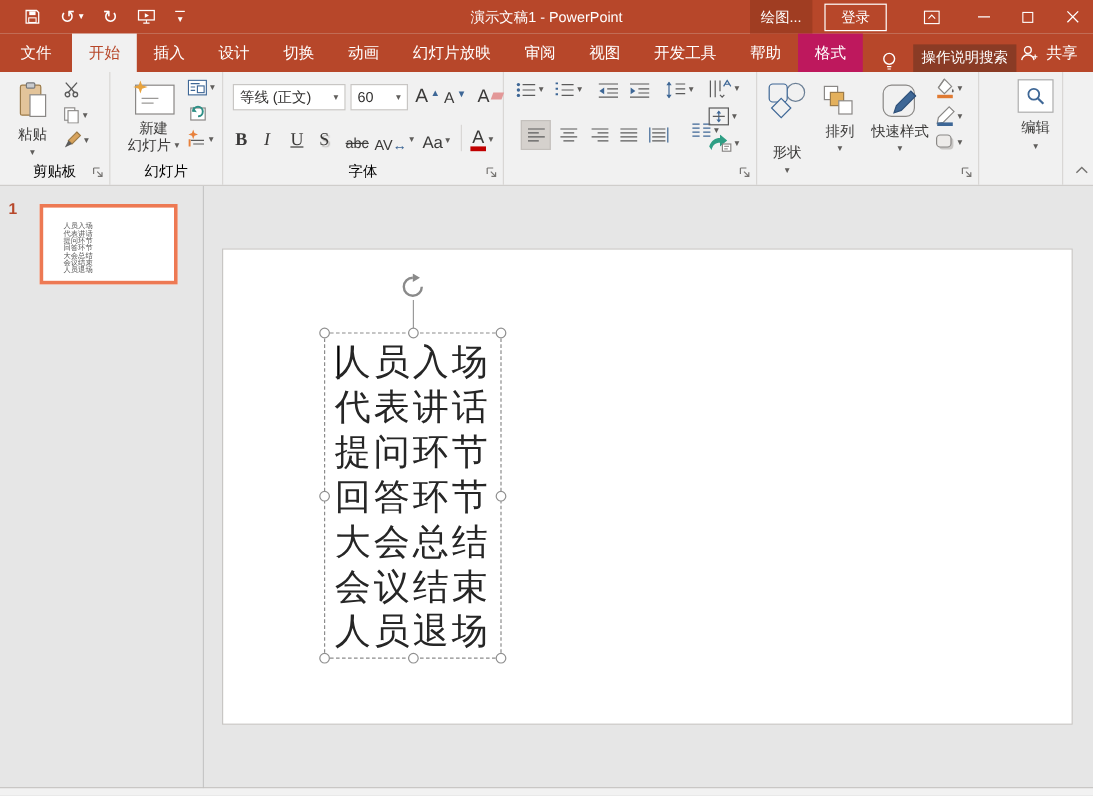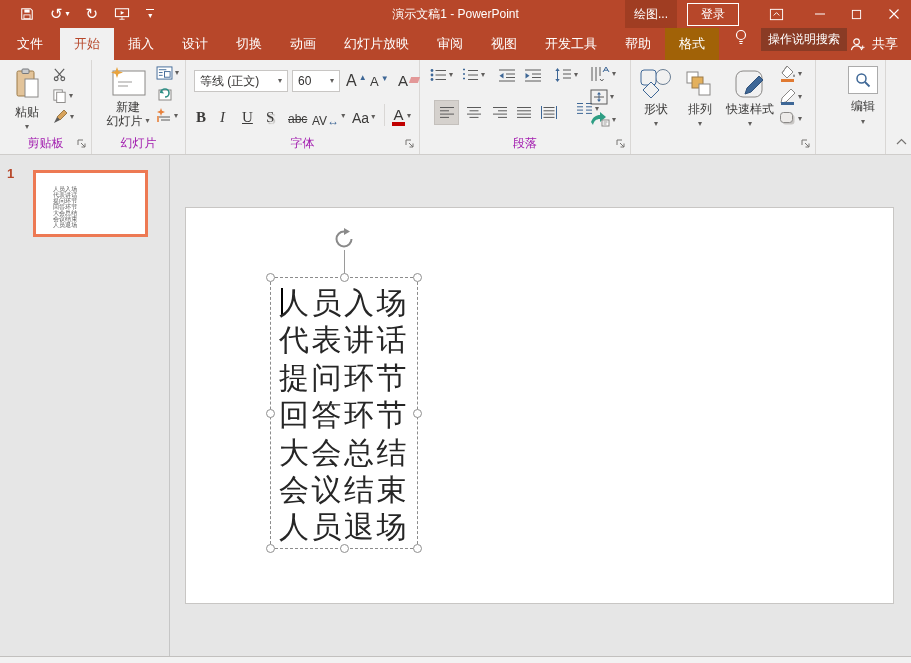--- a/index.html
+++ b/index.html
@@ -18,30 +18,30 @@
   .win-btn{width:30px;height:100%;display:flex;align-items:center;justify-content:center}
   .caret{font-size:8px;line-height:1;color:#fff}
   .caret.dark{color:#605E5C}
 
   
   .tabrow{position:absolute;left:0;top:28px;width:911px;height:32px;background:#B7472A;
           display:flex;align-items:stretch;color:#fff;font-size:13px}
   .tab{display:flex;align-items:center;padding:0 14px}
   .tab.file{padding:0 17px}
   .tab.active{background:#F1F1F1;color:#B7472A}
-  .tab.ctx{background:#a16207}
-  .tellme-wrap{display:flex;align-items:flex-start;gap:12px;margin-left:14px}
+  .tab.ctx{background:#be185d}
+  .tellme-wrap{display:flex;align-items:flex-end;gap:12px;margin-left:14px}
   .tellme-box{background:#8A3B25;font-size:12px;padding:3px 7px}
   .share-wrap{margin-left:auto;display:flex;align-items:center;gap:6px;padding-right:13px}
 
   
   .ribbon{position:absolute;left:0;top:60px;width:911px;height:95px;background:#F1F1F1;
           border-bottom:1px solid #CFCDCB}
   .group{position:absolute;top:0;height:94px;border-right:1px solid #D9D7D5}
-  .glabel{position:absolute;bottom:2px;left:0;right:0;text-align:center;font-size:12px;color:#a21caf}
+  .glabel{position:absolute;bottom:2px;left:0;right:0;text-align:center;font-size:12px;color:#000000}
   .launcher{position:absolute;right:4px;bottom:5px;width:11px;height:11px}
   .bigbtn{position:absolute;display:flex;flex-direction:column;align-items:center;
           font-size:12px;color:#3B3A39;line-height:14px}
   .sbtn{position:absolute;display:flex;align-items:center;gap:2px}
   .combo{position:absolute;top:10px;height:22px;background:#fff;border:1px solid #C8C6C4;
          display:flex;align-items:center;font-size:12px;color:#323130;padding:0 5px}
   .combo .caret{margin-left:auto}
   .fbtn{position:absolute;top:42px;height:24px;display:flex;align-items:flex-end;gap:2px;
         font-size:15px;color:#3B3A39}
   .serif{font-family:"Liberation Serif",serif}
@@ -455,39 +455,38 @@
     <div class="sbtn" style="left:170px;top:52px">
       <span>
         <svg width="20" height="15" viewBox="0 0 20 15">
             <path d="M1 10c2-5 5-7 9-7v-3l6 5-6 5V7C6 7 4 9 3 13z" fill="#2E9E84"></path>
             <rect x="12" y="8" width="7" height="6" fill="#fff" stroke="#8A8886"></rect>
             <path d="M13.5 10h4M13.5 12h3" stroke="#9B9997"></path>
           </svg>
       </span>
       <span class="caret dark">▾</span>
     </div>
-    <div class="glabel">段落</div>
     <span class="launcher">
       <svg width="11" height="11" viewBox="0 0 11 11">
           <path d="M2 2h5M2 2v5" stroke="#767472" fill="none"></path>
           <path d="M5 5l4 4M9 5.5V9H5.5" stroke="#767472" fill="none"></path>
         </svg>
     </span>
   </div>
 
   <div class="group" style="left:631px;width:185px">
     <div class="bigbtn" style="left:4px;top:4px;width:42px;height:82px">
       <span style="margin-top:4px">
         <svg width="34" height="32" viewBox="0 0 34 32">
             <circle cx="24" cy="9" r="7.5" fill="#F1F1F1" stroke="#6B7F95"></circle>
             <rect x="2" y="2" width="15" height="15" rx="3" fill="#F1F1F1" stroke="#3E6796"></rect>
             <path d="M12 14l8 8-8 8-8-8z" fill="#F1F1F1" stroke="#3E6796"></path>
           </svg>
       </span>
-      <span style="margin-top:2px">形状</span>
+      <span style="margin-top:20px">形状</span>
       <span class="caret dark" style="margin-top:4px">▾</span>
     </div>
     <div class="bigbtn" style="left:48px;top:4px;width:42px;height:82px">
       <span style="margin-top:6px">
         <svg width="30" height="28" viewBox="0 0 30 28">
             <rect x="2" y="2" width="11" height="11" fill="#fff" stroke="#8A8886"></rect>
             <rect x="7" y="7" width="11" height="11" fill="#E3B05C" stroke="#9C7B49"></rect>
             <rect x="14" y="14" width="11" height="11" fill="#fff" stroke="#8A8886"></rect>
           </svg>
       </span>

